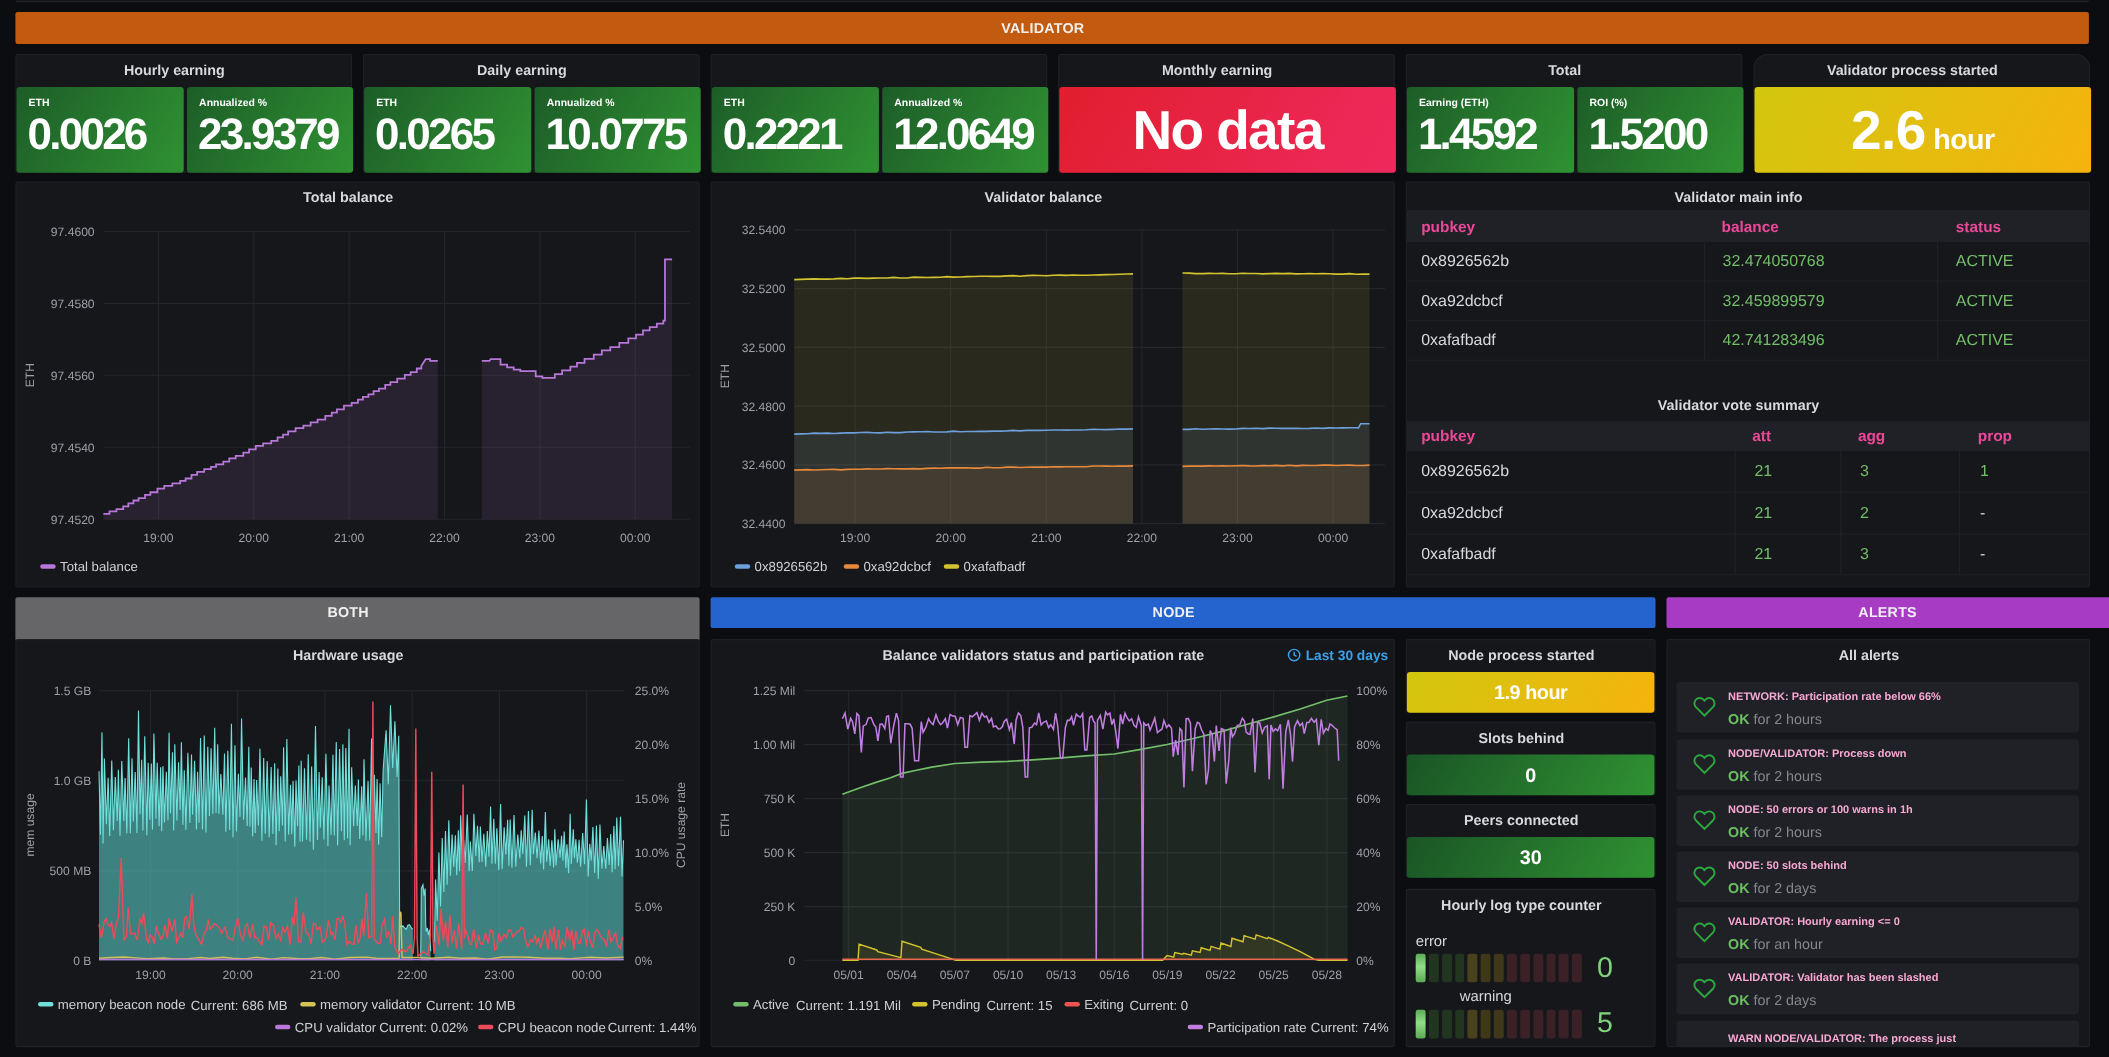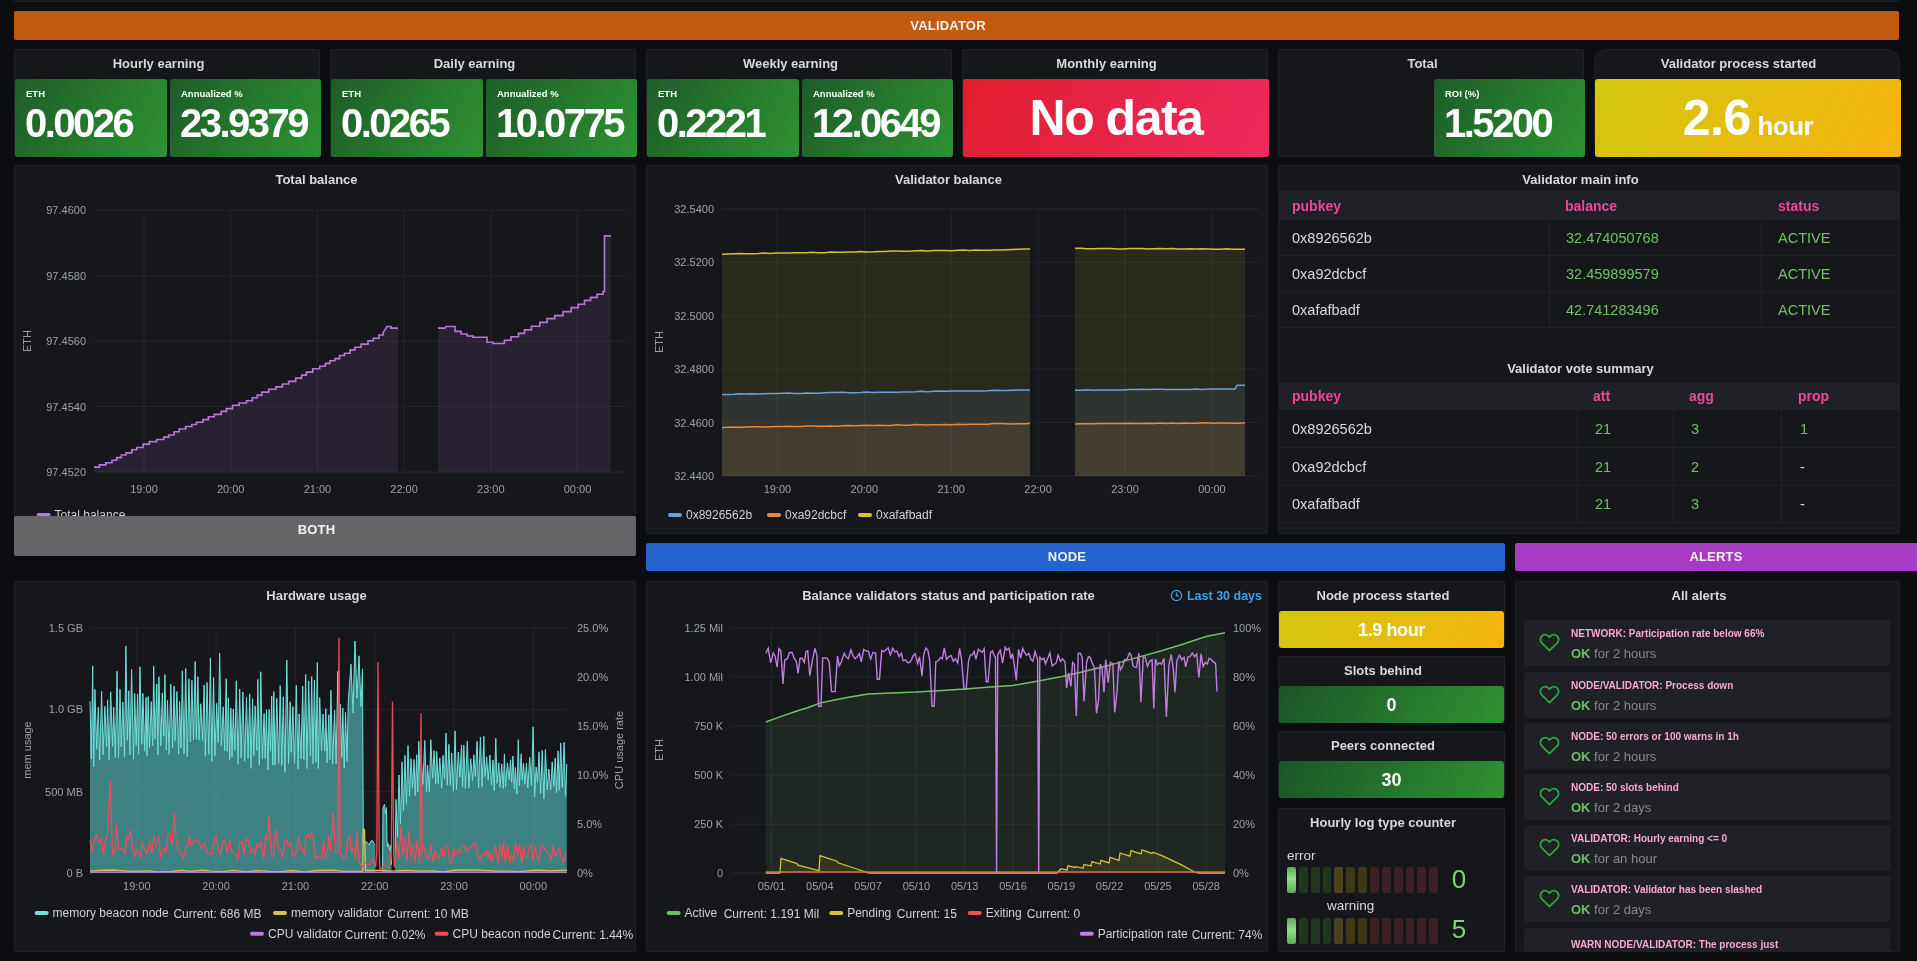--- a/index.html
+++ b/index.html
@@ -55,38 +55,41 @@
   <div class="tile g-green" style="left:0px;top:29px;width:152px;height:78px;">
     <div class="tlabel">ETH</div>
       <div class="tval">0.0265</div>
     </div>
   <div class="tile g-green" style="left:155px;top:29px;width:151px;height:78px;">
     <div class="tlabel">Annualized %</div>
       <div class="tval">10.0775</div>
     </div>
 </div>
 <div class="panel" style="left:646px;top:49px;width:306px;height:108px;">
-  <div class="ptitle">Weekly earning</div>
   <div class="tile g-green" style="left:0px;top:29px;width:152px;height:78px;">
     <div class="tlabel">ETH</div>
       <div class="tval">0.2221</div>
     </div>
   <div class="tile g-green" style="left:155px;top:29px;width:151px;height:78px;">
     <div class="tlabel">Annualized %</div>
       <div class="tval">12.0649</div>
     </div>
 </div>
 <div class="panel" style="left:962px;top:49px;width:306px;height:108px;">
   <div class="ptitle">Monthly earning</div>
   <div class="tile g-red" style="left:0px;top:29px;width:306px;height:78px;">
     <div class="tvalc" style="font-size:50px;letter-spacing:-1.5px;">No data</div>
     </div>
 </div>
 <div class="panel" style="left:1278px;top:49px;width:306px;height:108px;">
   <div class="ptitle">Total</div>
+  <div class="tile g-green" style="left:0px;top:29px;width:152px;height:78px;">
+    <div class="tlabel">Earning (ETH)</div>
+      <div class="tval">1.4592</div>
+    </div>
   <div class="tile g-green" style="left:155px;top:29px;width:151px;height:78px;">
     <div class="tlabel">ROI (%)</div>
       <div class="tval">1.5200</div>
     </div>
 </div>
 <div class="panel" style="left:1594px;top:49px;width:306px;height:108px;border-radius:13px;">
   <div class="ptitle">Validator process started</div>
   <div class="tile g-yellow" style="left:0px;top:29px;width:306px;height:78px;">
     <div class="tvalc" style="font-size:50px;letter-spacing:-0.5px;">2.6<span style="font-size:26px;"> hour</span></div>
     </div>
@@ -214,21 +217,21 @@
   <div class="celltxt green" style="left:412px;top:330px;">3</div>
   <div class="celltxt" style="left:521px;top:330px;">-</div>
   <div class="hline" style="left:0;top:281px;width:620px;"></div>
   <div class="hline" style="left:0;top:319px;width:620px;"></div>
   <div class="hline" style="left:0;top:356px;width:620px;"></div>
   <div class="vline" style="left:298px;top:244px;height:112px;"></div>
   <div class="vline" style="left:394px;top:244px;height:112px;"></div>
   <div class="vline" style="left:502px;top:244px;height:112px;"></div>
 </div>
 
-<div class="banner" style="left:14px;top:516px;width:622px;height:40px;line-height:28px;background:#666668;">BOTH</div>
+<div class="banner" style="left:14px;top:543px;width:622px;height:40px;line-height:28px;background:#666668;">BOTH</div>
 <div class="banner" style="left:646px;top:543px;width:859px;height:28px;line-height:28px;background:#2564cf;">NODE</div>
 <div class="banner" style="left:1515px;top:543px;width:419px;height:28px;line-height:28px;background:#a83bc4;">ALERTS</div>
 
 <div class="panel" style="left:14px;top:581px;width:622px;height:371px;">
   <div class="ptitle">Hardware usage</div>
   <div class="chart"><svg width="622" height="371" viewBox="0 0 622 371">
         <line x1="75" y1="291" x2="552" y2="291" stroke="#24262b" stroke-width="1"></line>
         <text x="68" y="295" style="font:400 11px 'Liberation Sans',sans-serif;fill:#9da0a6;text-anchor:end;">0 B</text>
         <line x1="75" y1="209.7" x2="552" y2="209.7" stroke="#24262b" stroke-width="1"></line>
         <text x="68" y="213.7" style="font:400 11px 'Liberation Sans',sans-serif;fill:#9da0a6;text-anchor:end;">500 MB</text>

